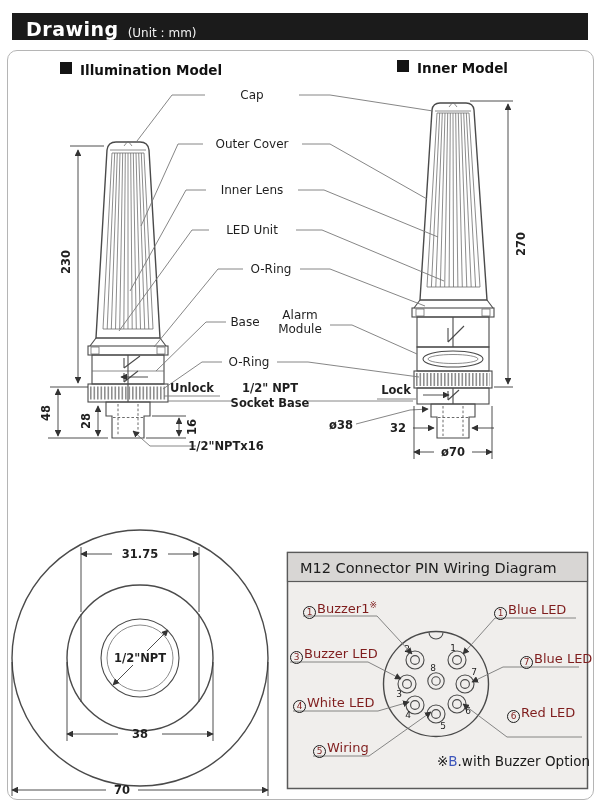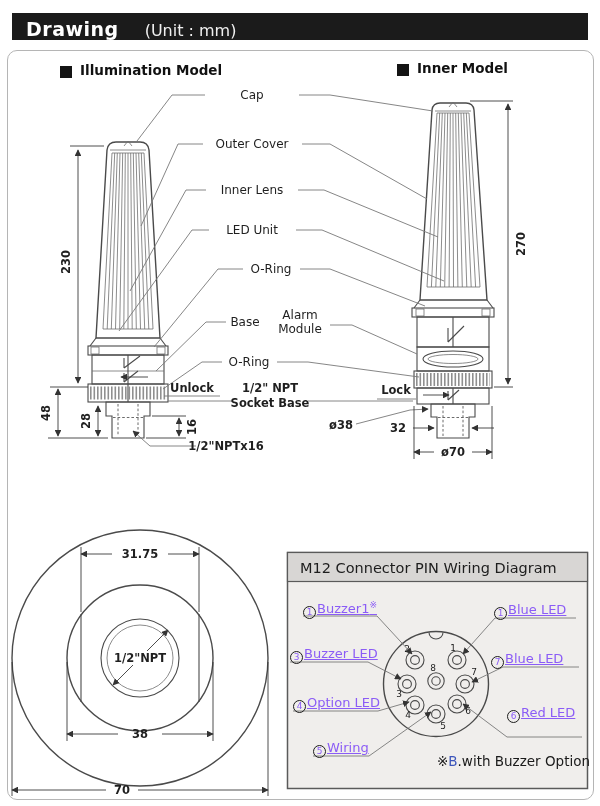--- a/index.html
+++ b/index.html
@@ -1,36 +1,36 @@
 <!DOCTYPE html>
 <html><head>
 <meta charset="utf-8">
 <style>
   html,body{margin:0;padding:0;background:#ffffff;}
   body{width:600px;height:806px;position:relative;font-family:"DejaVu Sans",sans-serif;overflow:hidden;}
   .titlebar{position:absolute;left:12px;top:13px;width:576px;height:27px;background:#1b1b1b;display:flex;align-items:flex-end;padding-left:14px;box-sizing:border-box;}
   .titlebar .big{color:#ffffff;font-size:19px;font-weight:bold;letter-spacing:.5px;}
-  .titlebar .unit{color:#f0f0f0;font-size:16px;margin-left:26px;margin-top:3px;}
+  .titlebar .unit{color:#f0f0f0;font-size:12px;margin-left:9px;margin-top:3px;}
   .content-border{position:absolute;left:7px;top:50px;width:585px;height:748px;border:1px solid #b5b5b5;border-radius:10px;}
-  .model{position:absolute;display:flex;align-items:flex-end;gap:8px;font-size:13.5px;font-weight:600;color:#111;}
+  .model{position:absolute;display:flex;align-items:flex-start;gap:8px;font-size:13.5px;font-weight:600;color:#111;}
   .model .sq{width:12px;height:12px;background:#141414;display:inline-block;}
   svg{position:absolute;left:0;top:0;}
   .ln{stroke:#4a4a4a;stroke-width:1.1;fill:none;}
   .ln2{stroke:#4a4a4a;stroke-width:1.4;fill:none;}
   .thin{stroke:#6e6e6e;stroke-width:.8;fill:none;}
   .lead{stroke:#787878;stroke-width:.9;fill:none;}
   .dim{stroke:#3a3a3a;stroke-width:.9;fill:none;}
   .dash{stroke:#5a5a5a;stroke-width:.9;fill:none;stroke-dasharray:2.6 2;}
   .knurl{stroke:#8f8f8f;stroke-width:13;stroke-dasharray:1.6 1.9;fill:none;}
   text{fill:#1f1f1f;}
   .t{font:12px "DejaVu Sans",sans-serif;}
   .td{font:600 11.5px "DejaVu Sans",sans-serif;}
   .tp{font:9px "DejaVu Sans",sans-serif;fill:#222;}
   .m12title{font:14.5px "DejaVu Sans",sans-serif;fill:#1d1d1d;}
-  .pinlab{position:absolute;font-size:13px;color:#8b5cf6;white-space:nowrap;text-decoration:underline;}
+  .pinlab{position:absolute;font-size:13px;color:#7f1d1d;white-space:nowrap;}
   .cnum{display:inline-block;width:13px;height:13px;line-height:11px;border:1.2px solid #1d1d1d;border-radius:50%;font-size:9px;text-align:center;vertical-align:-1.5px;margin-right:1px;box-sizing:border-box;}
   .pinlab sup{font-size:9px;}
   .footnote{position:absolute;font-size:13.5px;color:#1a1a1a;white-space:nowrap;}
   .footnote .b{color:#3c55bb;}
 </style>
 </head>
 <body>
 
 <div class="titlebar">
   <span class="big">Drawing</span>
@@ -289,25 +289,25 @@
 
 <div class="pinlab" style="left:303px;top:600px;">
   <span class="cnum">1</span><span>Buzzer1</span><sup>※</sup>
 </div>
 <div class="pinlab" style="left:494px;top:602px;">
   <span class="cnum">1</span><span>Blue LED</span>
 </div>
 <div class="pinlab" style="left:290px;top:646px;">
   <span class="cnum">3</span><span>Buzzer LED</span>
 </div>
-<div class="pinlab" style="left:491px;top:651px;">
+<div class="pinlab" style="left:520px;top:651px;">
   <span class="cnum">7</span><span>Blue LED</span>
 </div>
 <div class="pinlab" style="left:293px;top:695px;">
-  <span class="cnum">4</span><span>Option LED</span>
+  <span class="cnum">4</span><span>White LED</span>
 </div>
 <div class="pinlab" style="left:507px;top:705px;">
   <span class="cnum">6</span><span>Red LED</span>
 </div>
 <div class="pinlab" style="left:313px;top:740px;">
   <span class="cnum">5</span><span>Wiring</span>
 </div>
 <div class="footnote" style="left:437px;top:753px;">
   <span>※</span><span class="b">B</span><span>.with Buzzer Option</span>
 </div>

